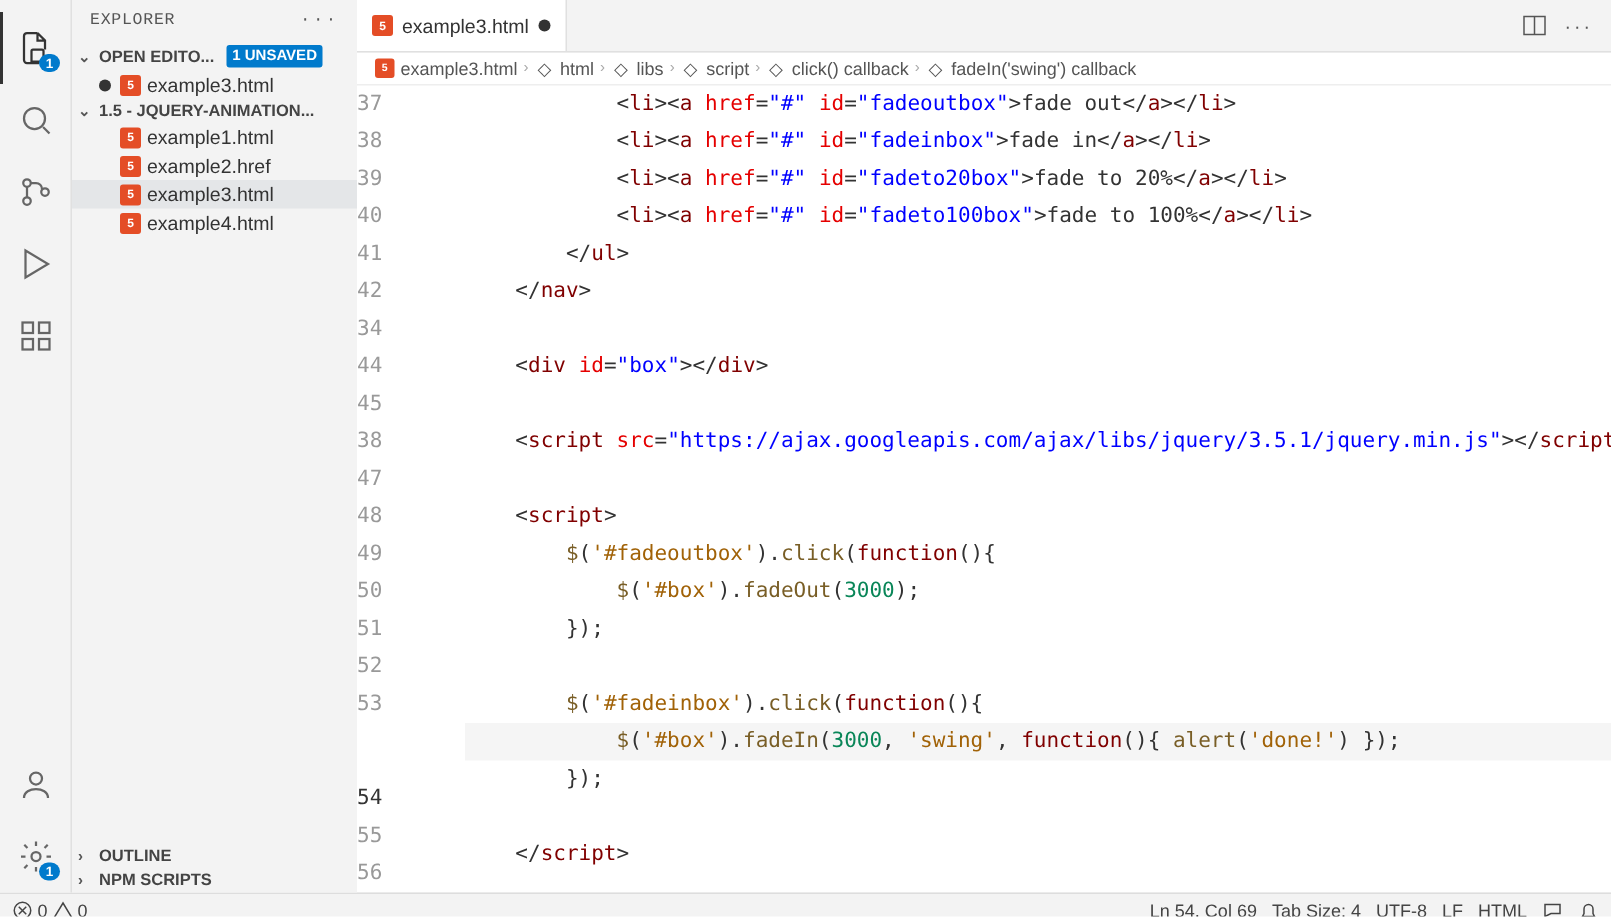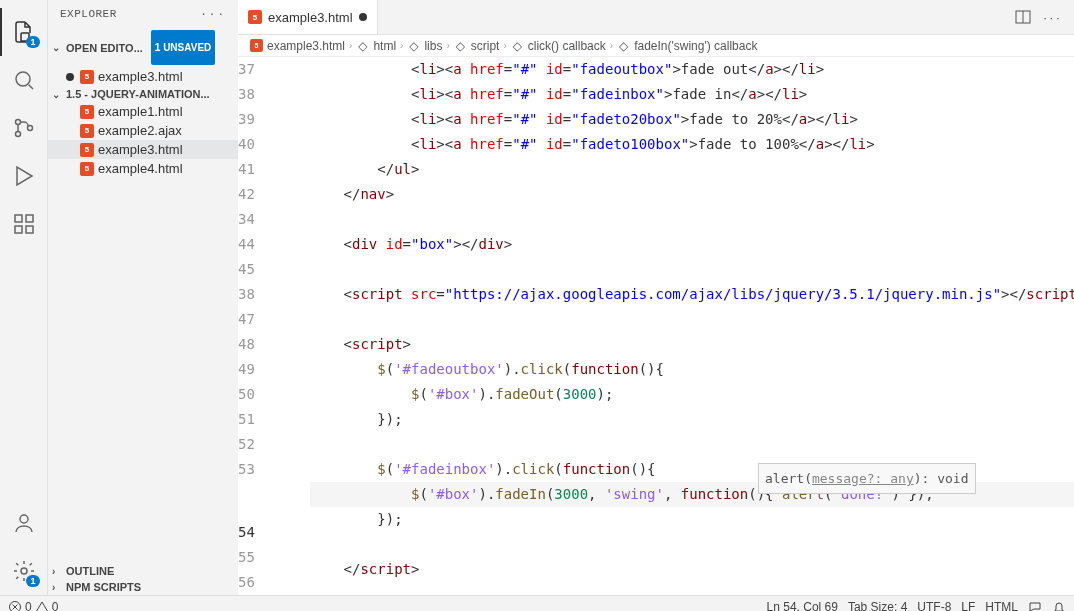--- a/index.html
+++ b/index.html
@@ -8,21 +8,21 @@
 .activitybar { width: 48px; background: #f3f3f3; display: flex; flex-direction: column; align-items: center; padding-top: 8px; border-right: 1px solid #e0e0e0; }
 .activitybar .icon-btn { width: 48px; height: 48px; display: flex; align-items: center; justify-content: center; color: #666; position: relative; }
 .activitybar .icon-btn.active { color: #333; }
 .activitybar .icon-btn.active::before { content: ''; position: absolute; left: 0; top: 0; bottom: 0; width: 2px; background: #333; }
 .activitybar .spacer { flex: 1; }
 .badge { position: absolute; bottom: 8px; right: 8px; background: #007acc; color: #fff; border-radius: 8px; font-size: 9px; padding: 1px 4px; font-weight: bold; }
 .sidebar { width: 190px; background: #f3f3f3; display: flex; flex-direction: column; font-size: 11px; }
 .sidebar-header { display: flex; justify-content: space-between; align-items: center; padding: 8px 12px; color: #555; font-size: 11px; letter-spacing: 0.5px; font-family: Liberation Mono, monospace; }
 .section-head { display: flex; align-items: center; padding: 2px 4px; font-size: 11px; font-weight: bold; color: #444; cursor: pointer; gap: 4px; }
 .chev { font-size: 10px; color: #555; width: 10px; }
-.unsaved-badge { background: #007acc; color: #fff; font-size: 10px; padding: 12px 4px; margin-left: 4px; border-radius: 2px; }
+.unsaved-badge { background: #007acc; color: #fff; font-size: 10px; padding: 2px 4px; margin-left: 4px; border-radius: 2px; }
 .file-item { display: flex; align-items: center; padding: 2px 6px 2px 18px; font-size: 13px; color: #333; gap: 4px; cursor: pointer; }
 .file-item.active { background: #e4e6e8; }
 .file-item .dot { width: 8px; height: 8px; border-radius: 50%; background: #333; margin-right: 2px; }
 .file-item .dot.hidden { visibility: hidden; }
 .html-icon { width: 14px; height: 14px; display: inline-flex; align-items: center; justify-content: center; background: #e44d26; color: #fff; font-size: 8px; font-weight: bold; border-radius: 2px; }
 .editor-area { flex: 1; display: flex; flex-direction: column; min-width: 0; }
 .tabbar { height: 35px; background: #f3f3f3; display: flex; align-items: stretch; border-bottom: 1px solid #e0e0e0; }
 .tab { display: flex; align-items: center; padding: 0 10px; background: #fff; gap: 6px; font-size: 13px; border-right: 1px solid #e0e0e0; }
 .tabbar .actions { margin-left: auto; display: flex; align-items: center; gap: 12px; padding-right: 12px; color: #555; }
 .breadcrumbs { height: 22px; display: flex; align-items: center; padding: 0 12px; font-size: 12px; color: #555; gap: 4px; border-bottom: 1px solid #eee; }
@@ -33,21 +33,21 @@
 .gutter div { height: 25px; }
 .gutter div.current { color: #333; margin-top: 38px; }
 .code { flex: 1; position: relative; white-space: pre; }
 .code-line { height: 25px; }
 .code-line.current { background: #f5f5f5; }
 .c-tag { color: #800000; }
 .c-attr { color: #e50000; }
 .c-str { color: #0000ff; }
 .c-pun { color: #333; }
 .c-txt { color: #333; }
-.c-jstr { color: #8b5cf6; }
+.c-jstr { color: #a16207; }
 .c-func { color: #795e26; }
 .c-num { color: #098658; }
 .hint { position: absolute; top: 406px; left: 520px; background: #f8f8f8; border: 1px solid #ccc; padding: 2px 6px; font-size: 13px; color: #555; }
 .hint .faded { color: #888; text-decoration: underline; }
 .minimap { width: 14px; background: #fff; position: relative; }
 .minimap .slider { position: absolute; width: 14px; background: rgba(100,100,100,0.25); right: 0; }
 .outline-sec { margin-top: auto; }
 .statusbar { height: 22px; background: #f3f3f3; border-top: 1px solid #ddd; display: flex; align-items: center; font-size: 12px; color: #444; padding: 0 8px; gap: 10px; }
 .statusbar .sb-spacer { flex: 1; }
 .statusbar span { display: inline-flex; align-items: center; gap: 3px; }
@@ -129,21 +129,21 @@
       <span>1.5 - JQUERY-ANIMATION...</span>
     </div>
     <div class="file-item">
         <span class="dot hidden"></span>
         <span class="html-icon">5</span>
         <span>example1.html</span>
       </div>
     <div class="file-item">
         <span class="dot hidden"></span>
         <span class="html-icon">5</span>
-        <span>example2.ajax</span>
+        <span>example2.href</span>
       </div>
     <div class="file-item active">
         <span class="dot hidden"></span>
         <span class="html-icon">5</span>
         <span>example3.html</span>
       </div>
     <div class="file-item">
         <span class="dot hidden"></span>
         <span class="html-icon">5</span>
         <span>example4.html</span>
@@ -217,21 +217,20 @@
           <div>53</div>
           <div class="current">54</div>
           <div>55</div>
           <div>56</div>
           <div>57</div>
         </div>
       <div class="code" id="code"><div class="code-line">            <span class="c-pun">&lt;</span><span class="c-tag">li</span><span class="c-pun">&gt;&lt;</span><span class="c-tag">a</span> <span class="c-attr">href</span><span class="c-pun">=</span><span class="c-str">"#"</span> <span class="c-attr">id</span><span class="c-pun">=</span><span class="c-str">"fadeoutbox"</span><span class="c-pun">&gt;</span><span class="c-txt">fade out</span><span class="c-pun">&lt;/</span><span class="c-tag">a</span><span class="c-pun">&gt;&lt;/</span><span class="c-tag">li</span><span class="c-pun">&gt;</span></div><div class="code-line">            <span class="c-pun">&lt;</span><span class="c-tag">li</span><span class="c-pun">&gt;&lt;</span><span class="c-tag">a</span> <span class="c-attr">href</span><span class="c-pun">=</span><span class="c-str">"#"</span> <span class="c-attr">id</span><span class="c-pun">=</span><span class="c-str">"fadeinbox"</span><span class="c-pun">&gt;</span><span class="c-txt">fade in</span><span class="c-pun">&lt;/</span><span class="c-tag">a</span><span class="c-pun">&gt;&lt;/</span><span class="c-tag">li</span><span class="c-pun">&gt;</span></div><div class="code-line">            <span class="c-pun">&lt;</span><span class="c-tag">li</span><span class="c-pun">&gt;&lt;</span><span class="c-tag">a</span> <span class="c-attr">href</span><span class="c-pun">=</span><span class="c-str">"#"</span> <span class="c-attr">id</span><span class="c-pun">=</span><span class="c-str">"fadeto20box"</span><span class="c-pun">&gt;</span><span class="c-txt">fade to 20%</span><span class="c-pun">&lt;/</span><span class="c-tag">a</span><span class="c-pun">&gt;&lt;/</span><span class="c-tag">li</span><span class="c-pun">&gt;</span></div><div class="code-line">            <span class="c-pun">&lt;</span><span class="c-tag">li</span><span class="c-pun">&gt;&lt;</span><span class="c-tag">a</span> <span class="c-attr">href</span><span class="c-pun">=</span><span class="c-str">"#"</span> <span class="c-attr">id</span><span class="c-pun">=</span><span class="c-str">"fadeto100box"</span><span class="c-pun">&gt;</span><span class="c-txt">fade to 100%</span><span class="c-pun">&lt;/</span><span class="c-tag">a</span><span class="c-pun">&gt;&lt;/</span><span class="c-tag">li</span><span class="c-pun">&gt;</span></div><div class="code-line">        <span class="c-pun">&lt;/</span><span class="c-tag">ul</span><span class="c-pun">&gt;</span></div><div class="code-line">    <span class="c-pun">&lt;/</span><span class="c-tag">nav</span><span class="c-pun">&gt;</span></div><div class="code-line">&nbsp;</div><div class="code-line">    <span class="c-pun">&lt;</span><span class="c-tag">div</span> <span class="c-attr">id</span><span class="c-pun">=</span><span class="c-str">"box"</span><span class="c-pun">&gt;&lt;/</span><span class="c-tag">div</span><span class="c-pun">&gt;</span></div><div class="code-line">&nbsp;</div><div class="code-line">    <span class="c-pun">&lt;</span><span class="c-tag">script</span> <span class="c-attr">src</span><span class="c-pun">=</span><span class="c-str">"https://ajax.googleapis.com/ajax/libs/jquery/3.5.1/jquery.min.js"</span><span class="c-pun">&gt;&lt;/</span><span class="c-tag">script</span><span class="c-pun">&gt;</span></div><div class="code-line">&nbsp;</div><div class="code-line">    <span class="c-pun">&lt;</span><span class="c-tag">script</span><span class="c-pun">&gt;</span></div><div class="code-line">        <span class="c-func">$</span>(<span class="c-jstr">'#fadeoutbox'</span>).<span class="c-func">click</span>(<span class="c-tag">function</span>(){</div><div class="code-line">            <span class="c-func">$</span>(<span class="c-jstr">'#box'</span>).<span class="c-func">fadeOut</span>(<span class="c-num">3000</span>);</div><div class="code-line">        });</div><div class="code-line">&nbsp;</div><div class="code-line">        <span class="c-func">$</span>(<span class="c-jstr">'#fadeinbox'</span>).<span class="c-func">click</span>(<span class="c-tag">function</span>(){</div><div class="code-line current">            <span class="c-func">$</span>(<span class="c-jstr">'#box'</span>).<span class="c-func">fadeIn</span>(<span class="c-num">3000</span>, <span class="c-jstr">'swing'</span>, <span class="c-tag">function</span>(){ <span class="c-func">alert</span>(<span class="c-jstr">'done!'</span>) });</div><div class="code-line">        });</div><div class="code-line">&nbsp;</div><div class="code-line">    <span class="c-pun">&lt;/</span><span class="c-tag">script</span><span class="c-pun">&gt;</span></div></div>
       <div class="minimap">
         <div class="slider" style="top:240px;height:120px;"></div>
       </div>
-      <div class="hint"><span>alert(</span><span class="faded">message?: any</span><span>): void</span></div>
     </div>
   </div>
 </div>
 
 <div class="statusbar">
   <span>
     <svg width="14" height="14" viewBox="0 0 14 14" fill="none" stroke="currentColor">
         <circle cx="7" cy="7" r="5.5"></circle>
         <path d="M4.5 4.5l5 5M9.5 4.5l-5 5"></path>
       </svg>

